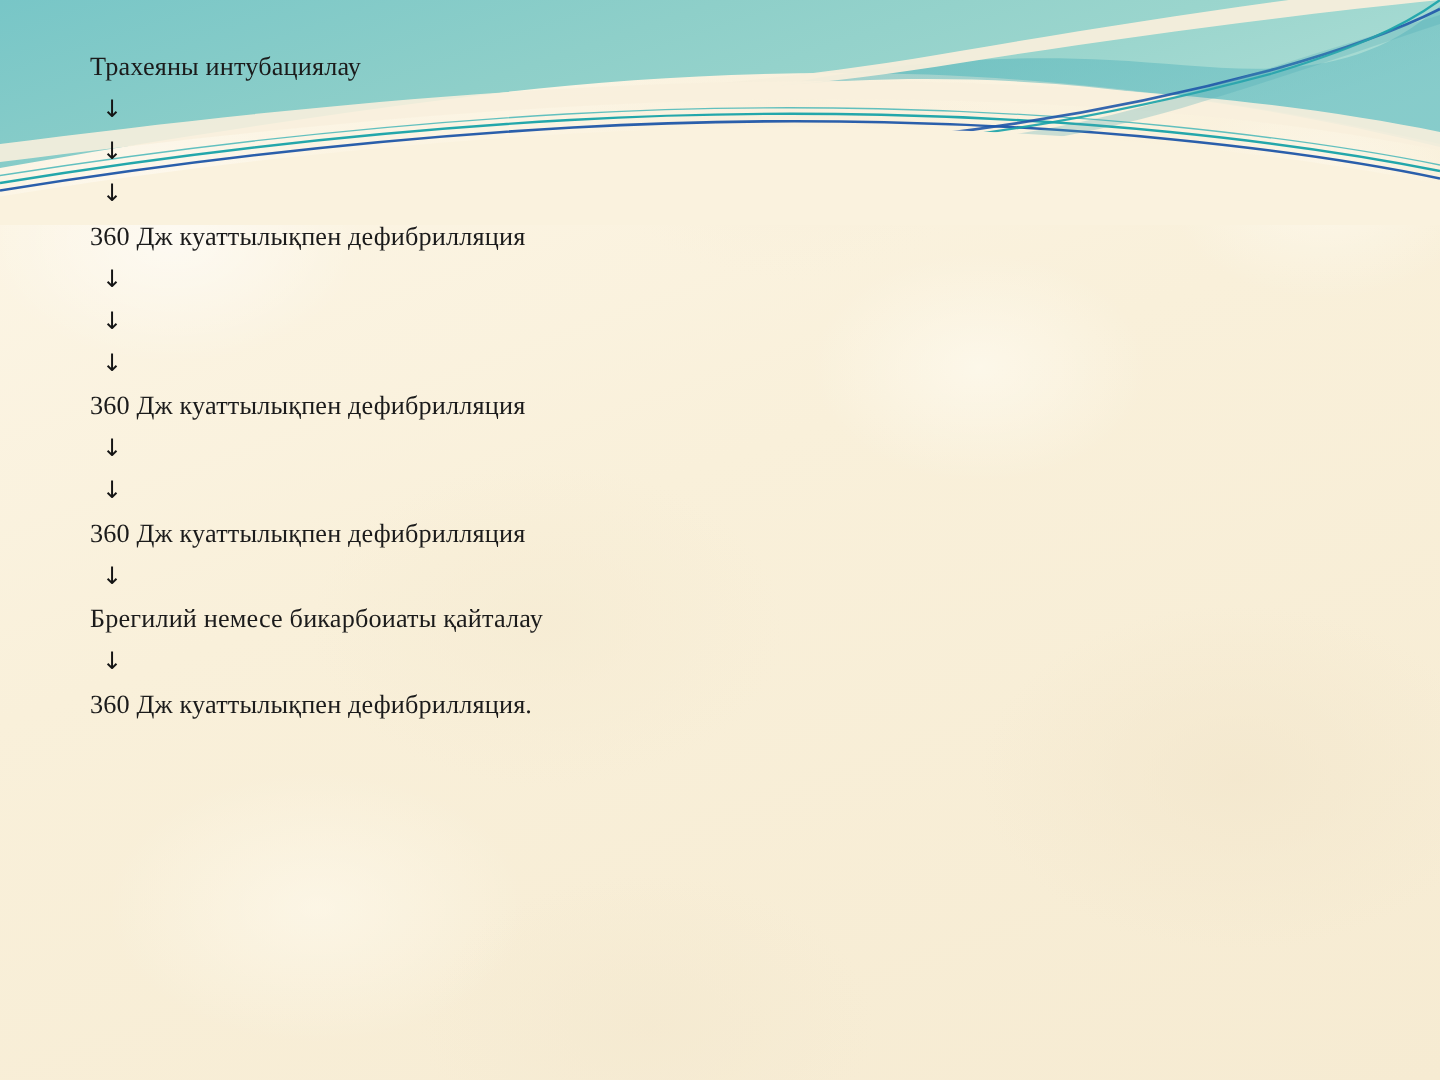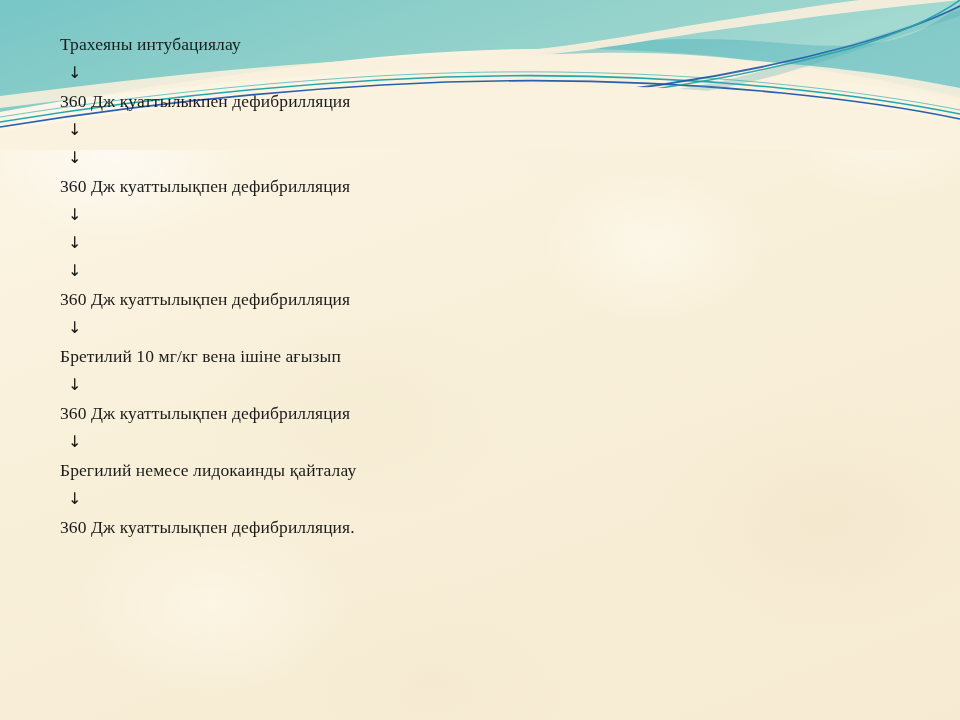--- a/index.html
+++ b/index.html
@@ -182,41 +182,39 @@
       C522,81 662,85 782,97
       C862,105 922,115 960,123
       L960,150 L0,150 Z" fill="#faf2de"></path>
   </svg>
 
   <div id="flow">
 
     <div class="flow-text">Трахеяны интубациялау</div>
     <div class="flow-arrow">↓</div>
 
-    <div class="flow-text">360 Дж қуаттылыкпен дефибрилляция</div>
     <div class="flow-arrow">↓</div>
 
     <div class="flow-arrow">↓</div>
 
     <div class="flow-text">360 Дж куаттылықпен дефибрилляция</div>
     <div class="flow-arrow">↓</div>
 
     <div class="flow-arrow">↓</div>
 
     <div class="flow-arrow">↓</div>
 
     <div class="flow-text">360 Дж куаттылықпен дефибрилляция</div>
     <div class="flow-arrow">↓</div>
 
-    <div class="flow-text">Бретилий 10 мг/кг вена ішіне ағызып</div>
     <div class="flow-arrow">↓</div>
 
     <div class="flow-text">360 Дж куаттылықпен дефибрилляция</div>
     <div class="flow-arrow">↓</div>
 
-    <div class="flow-text">Брегилий немесе лидокаинды қайталау</div>
+    <div class="flow-text">Брегилий немесе бикарбоиаты қайталау</div>
     <div class="flow-arrow">↓</div>
 
     <div class="flow-text">360 Дж куаттылықпен дефибрилляция.</div>
 
   </div>
 
 </div>
 
 </body></html>

